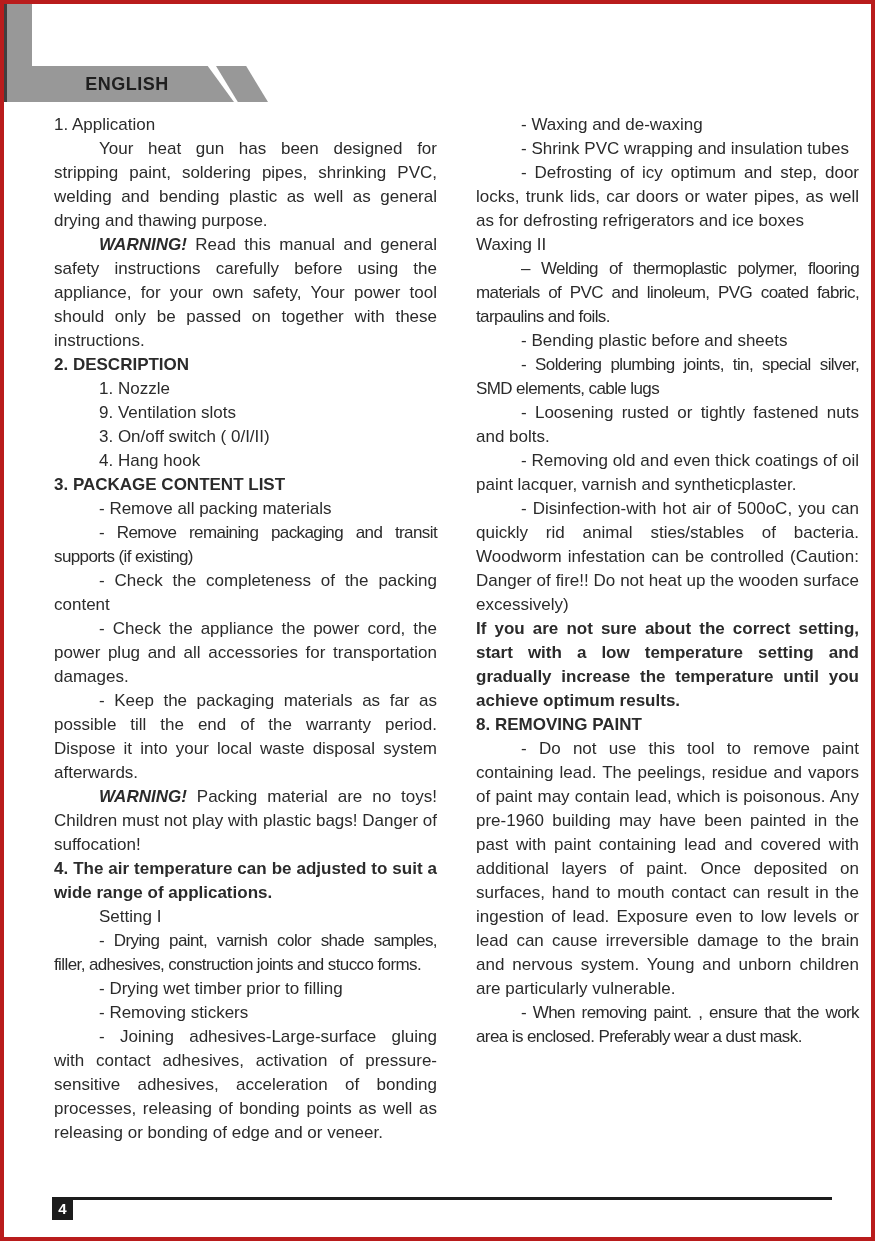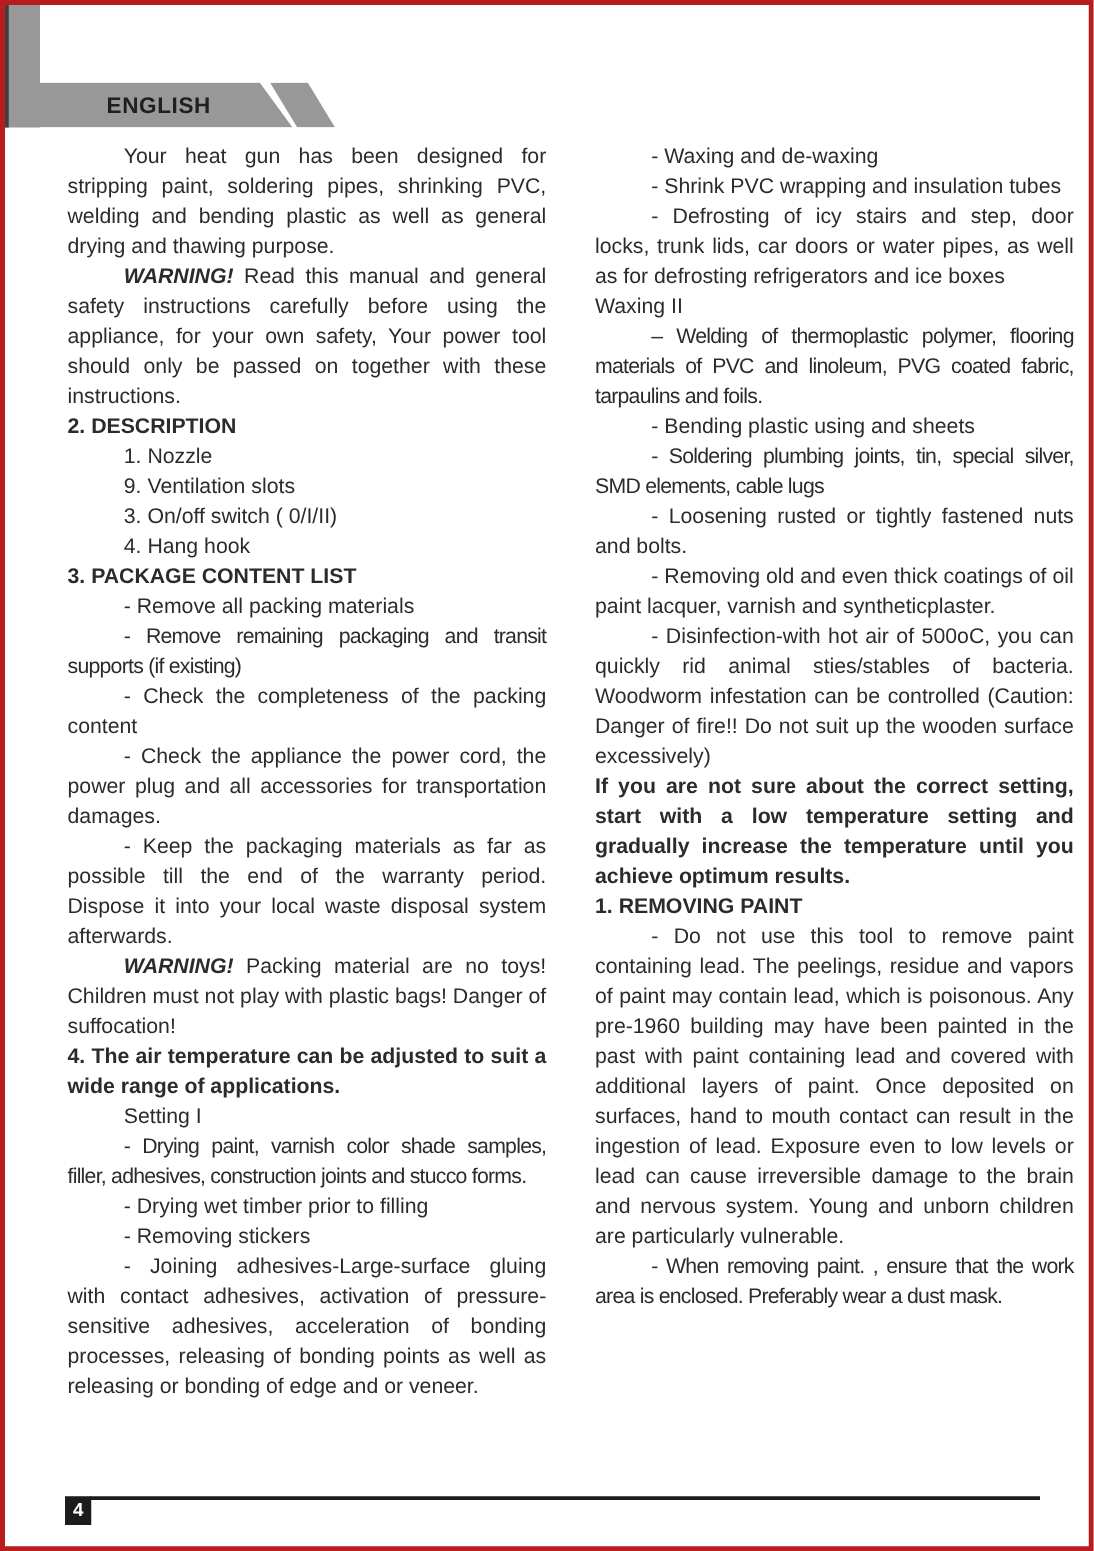--- a/index.html
+++ b/index.html
@@ -100,20 +100,21 @@
 <body>
 
 <div class="page">
   <div class="corner-strip"></div>
   <div class="corner-edge"></div>
   <div class="banner-band"></div>
   <div class="banner-stripe"></div>
   <div class="banner-label">ENGLISH</div>
 
   <div class="col col-left">
+      <p class="para">1. Application</p>
       <p class="para ind">Your heat gun has been designed for stripping paint, soldering pipes, shrinking PVC, welding and bending plastic as well as general drying and thawing purpose.</p>
       <p class="para ind"><b>WARNING! </b>Read this manual and general safety instructions carefully before using the appliance, for your own safety, Your power tool should only be passed on together with these instructions.</p>
       <p class="para bold">2. DESCRIPTION</p>
       <p class="para ind">1. Nozzle</p>
       <p class="para ind">9. Ventilation slots</p>
       <p class="para ind">3. On/off switch ( 0/I/II)</p>
       <p class="para ind">4. Hang hook</p>
       <p class="para bold">3. PACKAGE CONTENT LIST</p>
       <p class="para ind">- Remove all packing materials</p>
       <p class="para ind tight">- Remove remaining packaging and transit supports (if existing)</p>
@@ -124,29 +125,29 @@
       <p class="para bold">4. The air temperature can be adjusted to suit a wide range of applications.</p>
       <p class="para ind">Setting I</p>
       <p class="para ind tight">- Drying paint, varnish color shade samples, filler, adhesives, construction joints and stucco forms.</p>
       <p class="para ind">- Drying wet timber prior to filling</p>
       <p class="para ind">- Removing stickers</p>
       <p class="para ind">- Joining adhesives-Large-surface gluing with contact adhesives, activation of pressure-sensitive adhesives, acceleration of bonding processes, releasing of bonding points as well as releasing or bonding of edge and or veneer.</p>
     </div>
   <div class="col col-right">
       <p class="para ind">- Waxing and de-waxing</p>
       <p class="para ind">- Shrink PVC wrapping and insulation tubes</p>
-      <p class="para ind">- Defrosting of icy stairs and step, door locks, trunk lids, car doors or water pipes, as well as for defrosting refrigerators and ice boxes</p>
+      <p class="para ind">- Defrosting of icy optimum and step, door locks, trunk lids, car doors or water pipes, as well as for defrosting refrigerators and ice boxes</p>
       <p class="para">Waxing II</p>
       <p class="para ind tight">– Welding of thermoplastic polymer, flooring materials of PVC and linoleum, PVG coated fabric, tarpaulins and foils.</p>
-      <p class="para ind">- Bending plastic using and sheets</p>
+      <p class="para ind">- Bending plastic before and sheets</p>
       <p class="para ind tight">- Soldering plumbing joints, tin, special silver, SMD elements, cable lugs</p>
       <p class="para ind">- Loosening rusted or tightly fastened nuts and bolts.</p>
       <p class="para ind">- Removing old and even thick coatings of oil paint lacquer, varnish and syntheticplaster.</p>
-      <p class="para ind">- Disinfection-with hot air of 500oC, you can quickly rid animal sties/stables of bacteria. Woodworm infestation can be controlled (Caution: Danger of fire!! Do not suit up the wooden surface excessively)</p>
+      <p class="para ind">- Disinfection-with hot air of 500oC, you can quickly rid animal sties/stables of bacteria. Woodworm infestation can be controlled (Caution: Danger of fire!! Do not heat up the wooden surface excessively)</p>
       <p class="para bold">If you are not sure about the correct setting, start with a low temperature setting and gradually increase the temperature until you achieve optimum results.</p>
-      <p class="para bold">1. REMOVING PAINT</p>
+      <p class="para bold">8. REMOVING PAINT</p>
       <p class="para ind">- Do not use this tool to remove paint containing lead. The peelings, residue and vapors of paint may contain lead, which is poisonous. Any pre-1960 building may have been painted in the past with paint containing lead and covered with additional layers of paint. Once deposited on surfaces, hand to mouth contact can result in the ingestion of lead. Exposure even to low levels or lead can cause irreversible damage to the brain and nervous system. Young and unborn children are particularly vulnerable.</p>
       <p class="para ind tight">- When removing paint. , ensure that the work area is enclosed. Preferably wear a dust mask.</p>
     </div>
 
   <div class="footer-line"></div>
   <div class="page-number">4</div>
 </div>
 
 </body></html>

